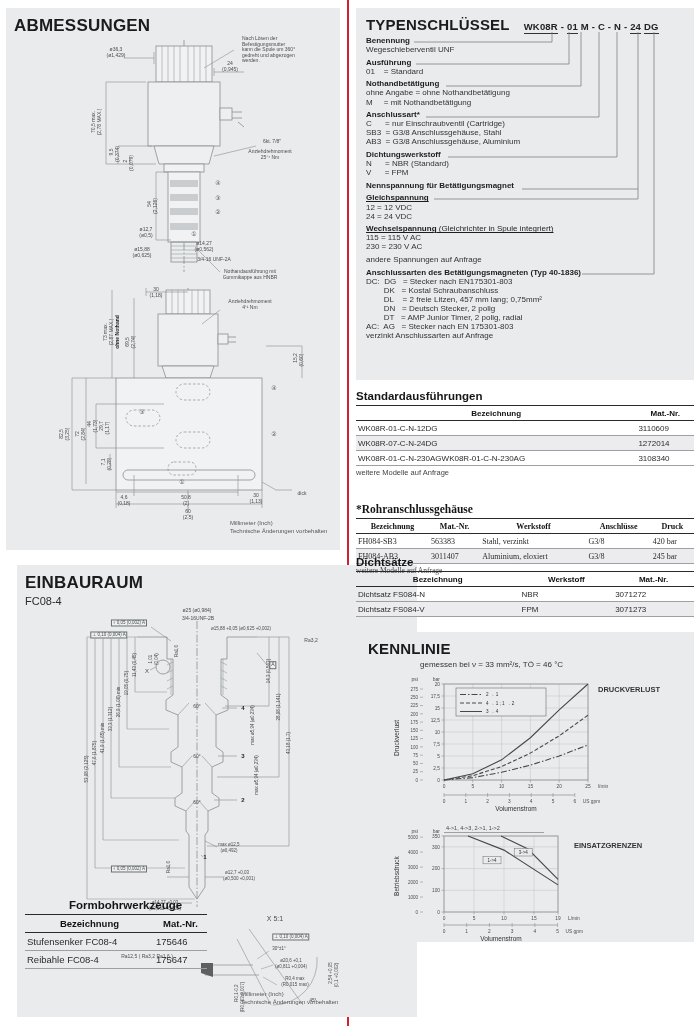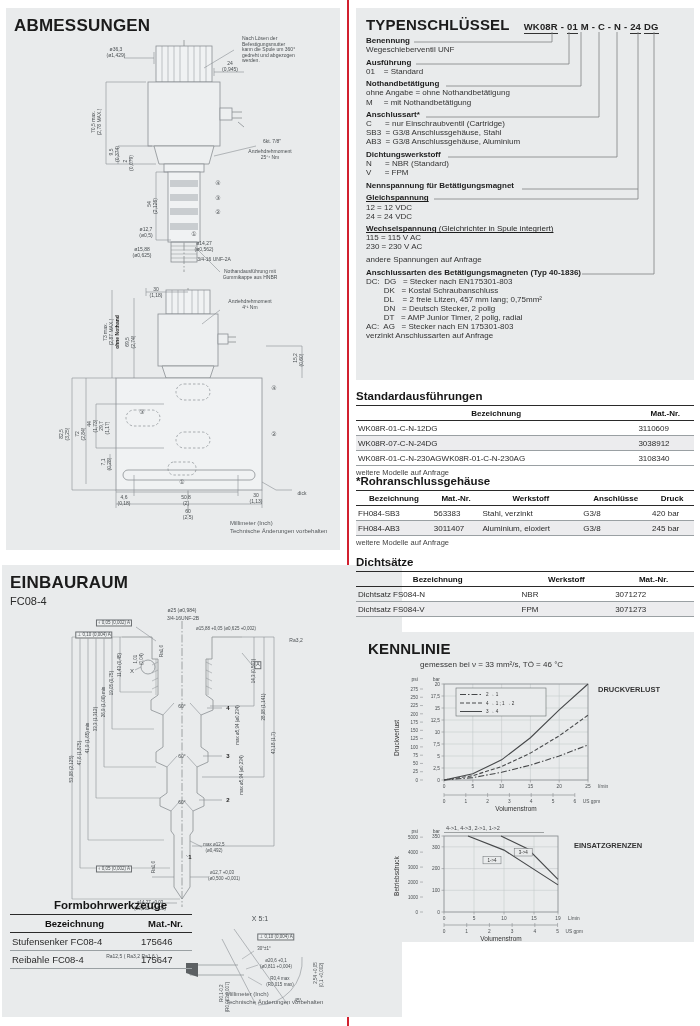--- a/index.html
+++ b/index.html
@@ -180,21 +180,21 @@
       <span class="ann" style="left: 182px; top: 234px; font-size: 5px;">(2,5)</span>
       <span class="ann" style="left: 250px; top: 212px; font-size: 5px;">30</span>
       <span class="ann" style="left: 250px; top: 218px; font-size: 5px;">(1,13)</span>
       <span class="ann" style="left: 296px; top: 210px; font-size: 5px;">dick</span>
     </div>
 
   <div class="units-note" style="left:224px;top:512px;">Millimeter (Inch)
 Technische Änderungen vorbehalten</div>
 </section>
 
-<section class="panel" id="panel-ein" style="left:2px;top:565px;width:400px;height:452px;">
+<section class="panel" id="panel-ein" style="left:17px;top:565px;width:400px;height:452px;">
   <h2 class="sec" style="position:absolute;left:8px;top:8px;">EINBAURAUM</h2>
   <div style="position:absolute;left:8px;top:30px;font-size:11px;color:#2b2b2b;">FC08-4</div>
 
   <div class="drawing" style="left:0;top:42px;width:334px;height:400px;">
     <svg width="334" height="400">
       <g stroke="#8a8f93" fill="none" stroke-width="0.8">
         <path stroke-dasharray="8 2 1.5 2" d="M180 14 V300"></path>
         <path d="M120 30 H150 M210 30 H240"></path>
         <path d="M150 30 V52 L156 52 V88 L149 93 V103 L161 108 V140 L154 145 V155 L165 160 V186 L158 191 V199 L169 204 V224 L172 228 V280 L180 292"></path>
         <path d="M210 30 V52 L204 52 V88 L211 93 V103 L199 108 V140 L206 145 V155 L195 160 V186 L202 191 V199 L191 204 V224 L188 228 V280 L180 292"></path>
@@ -372,32 +372,32 @@
           <th>Mat.-Nr.</th>
         </tr>
       </thead>
       <tbody>
         <tr>
           <td>WK08R-01-C-N-12DG</td>
           <td>3110609</td>
         </tr>
         <tr>
           <td>WK08R-07-C-N-24DG</td>
-          <td>3038912</td>
+          <td>1272014</td>
         </tr>
         <tr>
           <td>WK08R-01-C-N-230AGWK08R-01-C-N-230AG</td>
           <td>3108340</td>
         </tr>
       </tbody>
     </table>
   <div class="tfoot">weitere Modelle auf Anfrage</div>
 </div>
 
-<div class="tblock" style="top:475px;">
+<div class="tblock" style="top:503px;font-family:Liberation Serif, serif;">
   <h3>*Rohranschlussgehäuse</h3>
   <table class="dtable cols-rohr">
       <thead>
         <tr>
           <th>Bezeichnung</th>
           <th>Mat.-Nr.</th>
           <th>Werkstoff</th>
           <th>Anschlüsse</th>
           <th>Druck</th>
         </tr>

